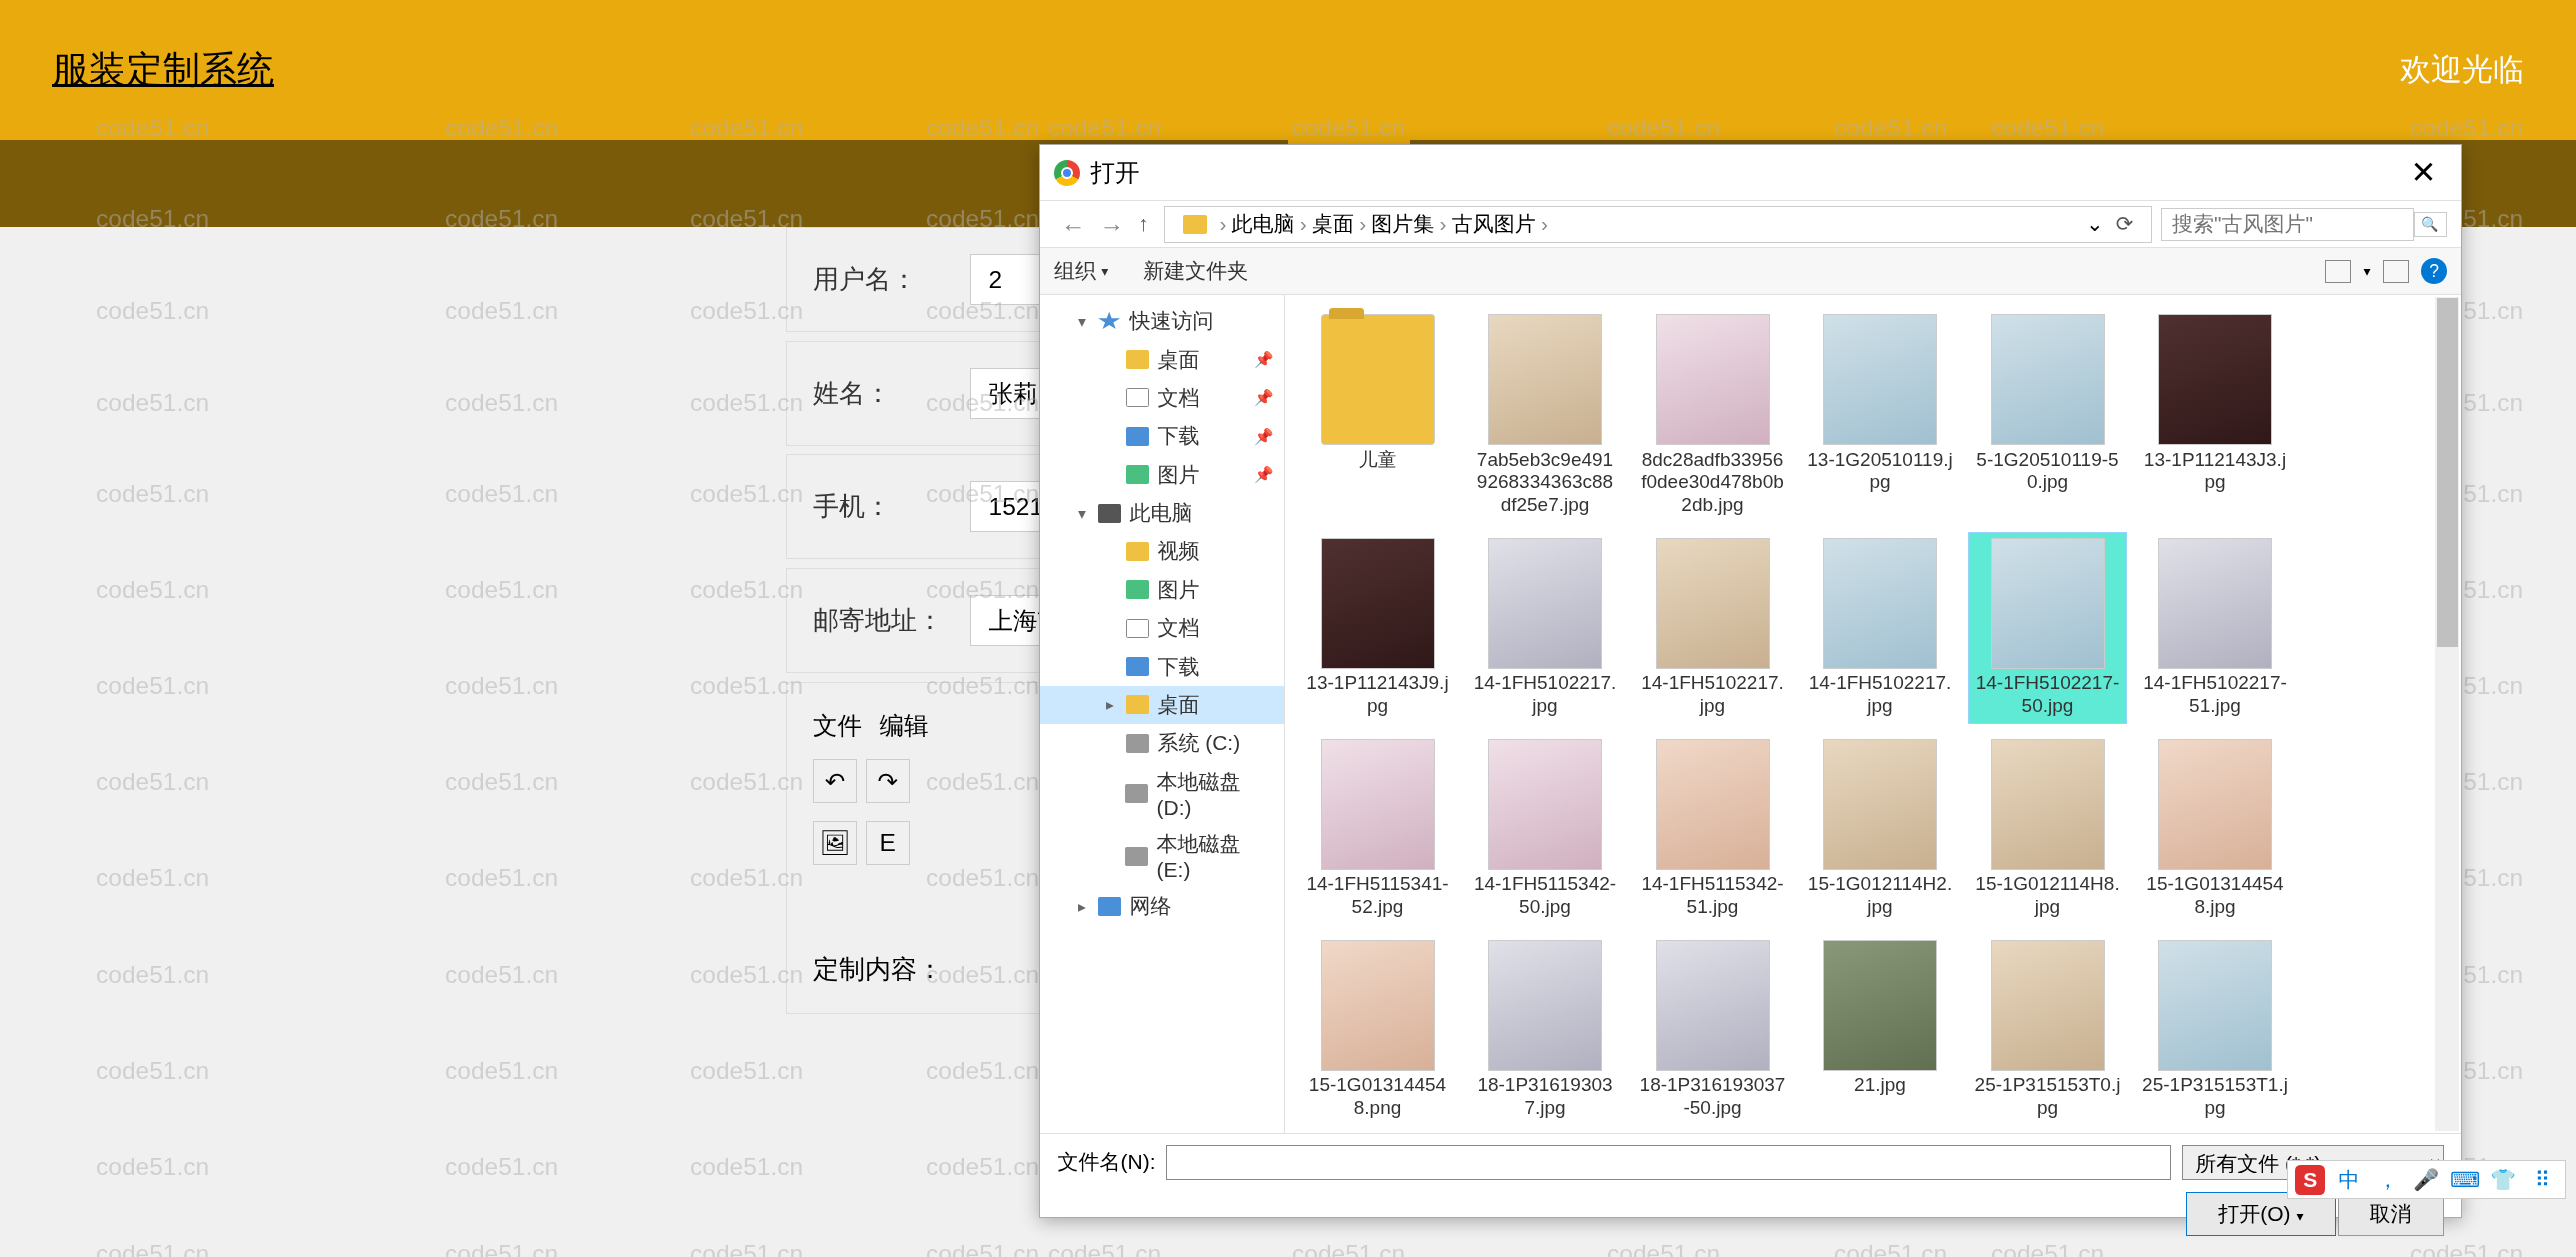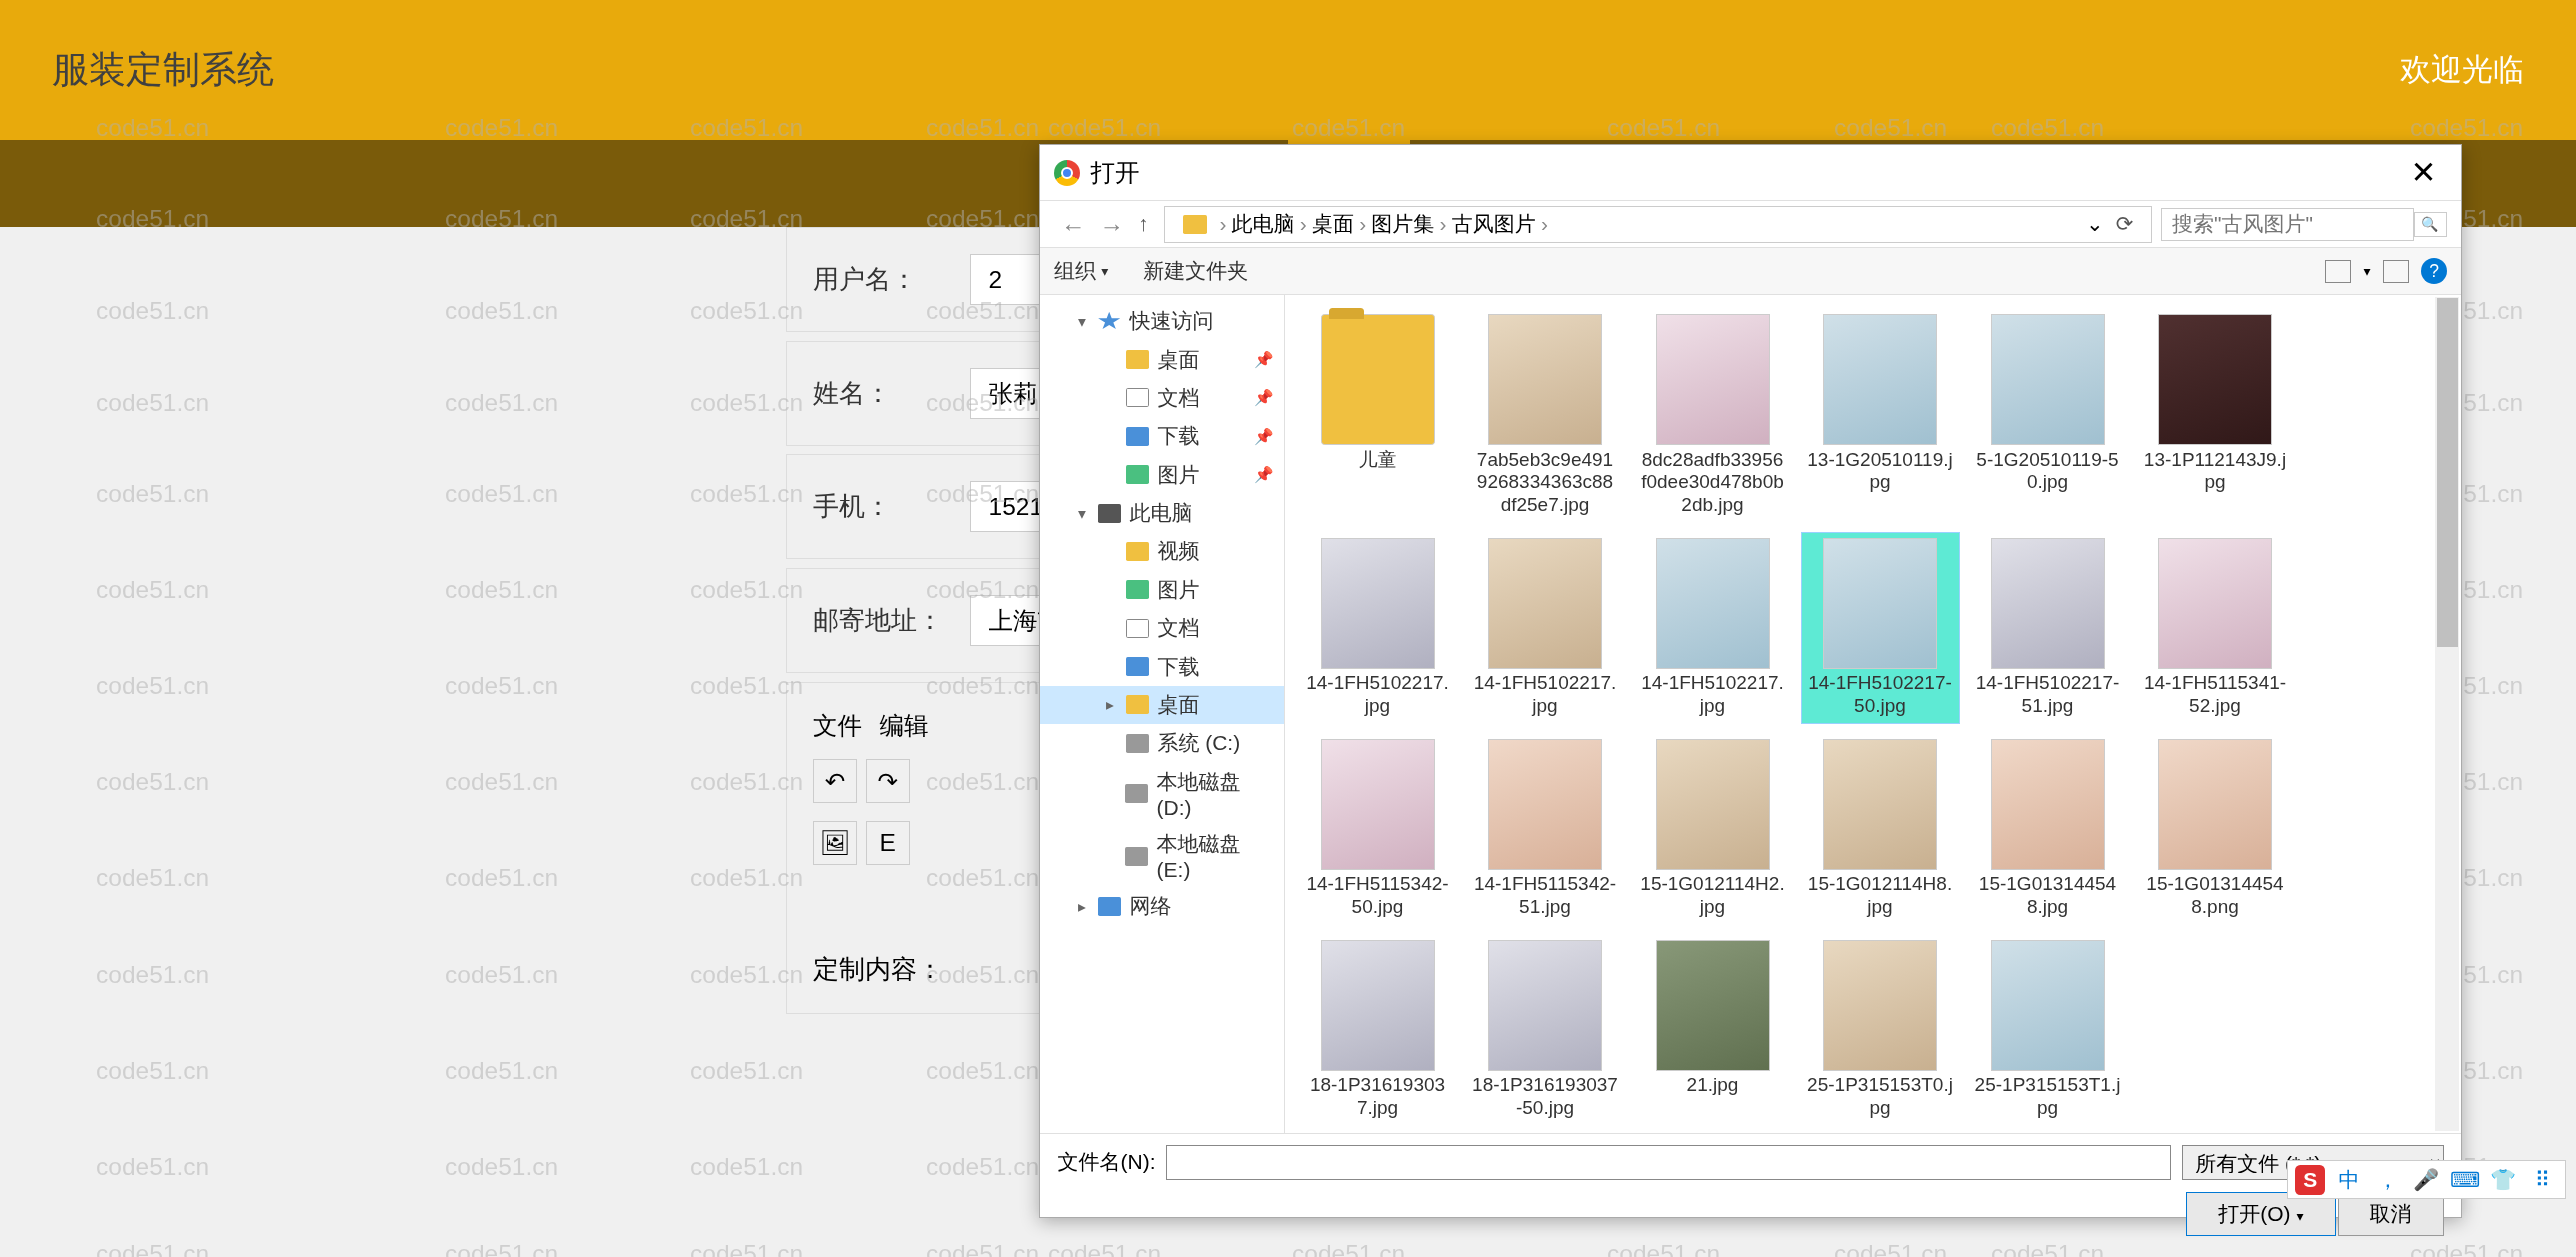--- a/index.html
+++ b/index.html
@@ -1,20 +1,20 @@
 <!DOCTYPE html>
 <html style="font-size:14px"><head>
 <meta charset="utf-8">
 <style>
 * { margin: 0; padding: 0; box-sizing: border-box; font-family: "Microsoft YaHei", sans-serif; }
 body { width: 2576px; height: 1257px; background: #f0f0f0; overflow: hidden; position: relative; }
 
 
 .header { width: 100%; height: 140px; background: #e8aa0c; display: flex; align-items: center; justify-content: space-between; padding: 0 52px; }
-.header .title { color: #404040; font-size: 37px; font-weight: 500; }
+.header .title { color: #000000; font-size: 37px; font-weight: 500; text-decoration: underline; }
 .header .welcome { color: #fff; font-size: 31px; }
 
 
 .nav { width: 100%; height: 87px; background: #7a5b0a; display: flex; justify-content: center; align-items: center; gap: 0; }
 .nav-item { color: #fff; font-size: 26px; padding: 0 35px; height: 100%; display: flex; align-items: center; cursor: pointer; }
 .nav-item.active { background: #e8aa0c; }
 
 
 .form { margin-left: 786px; margin-top: 0; }
 .form-row { display: flex; align-items: center; border: 0.9px solid #ddd; padding: 26px; margin-bottom: 8.7px; width: 1092px; }
@@ -301,20 +301,24 @@
           <div class="thumb th-b"></div>
           <div class="file-name">8dc28adfb33956f0dee30d478b0b2db.jpg</div>
         </div>
         <div class="file-item">
           <div class="thumb th-c"></div>
           <div class="file-name">13-1G20510119.jpg</div>
         </div>
         <div class="file-item">
           <div class="thumb th-c"></div>
           <div class="file-name">5-1G20510119-50.jpg</div>
+        </div>
+        <div class="file-item">
+          <div class="thumb th-d"></div>
+          <div class="file-name">13-1P112143J3.jpg</div>
         </div>
         <div class="file-item">
           <div class="thumb th-d"></div>
           <div class="file-name">13-1P112143J9.jpg</div>
         </div>
         <div class="file-item">
           <div class="thumb th-e"></div>
           <div class="file-name">14-1FH5102217.jpg</div>
         </div>
         <div class="file-item">

